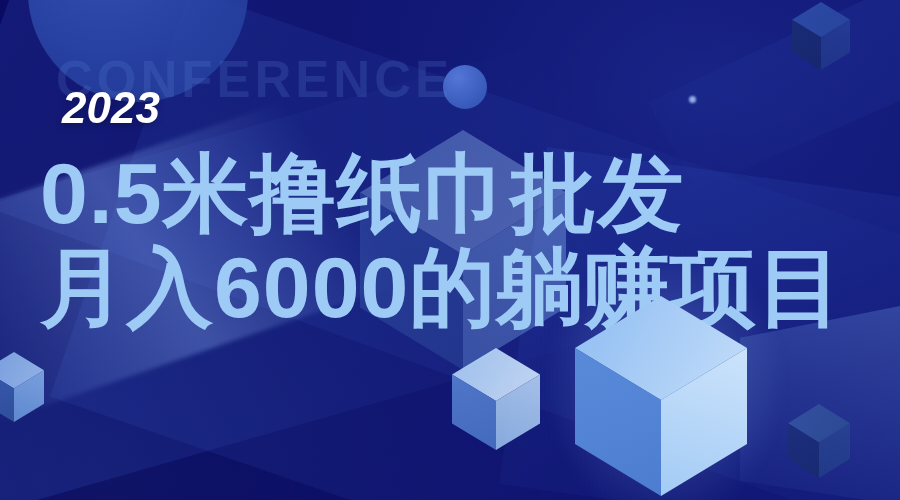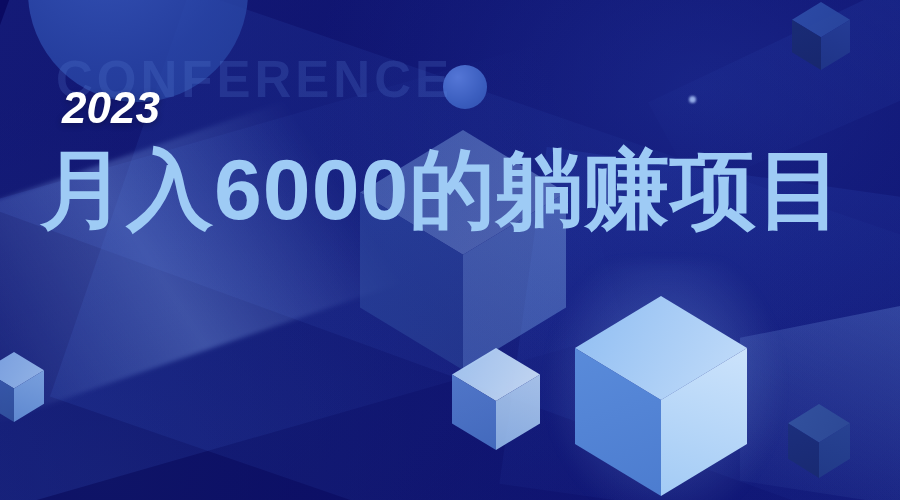--- a/index.html
+++ b/index.html
@@ -228,20 +228,21 @@
     </div>
 
     <div class="cube-hero-glow"></div>
   </div>
 
   <div class="watermark">CONFERENCE</div>
 
   <div class="year">2023</div>
 
   <div class="headline">
+    <span class="line1">0.5米撸纸巾批发</span>
     <span class="line2">月入6000的躺赚项目</span>
   </div>
 
   <div class="cube cube-mid">
     <div class="top"></div>
     <div class="left"></div>
     <div class="right"></div>
   </div>
 
   <div class="cube cube-hero">

